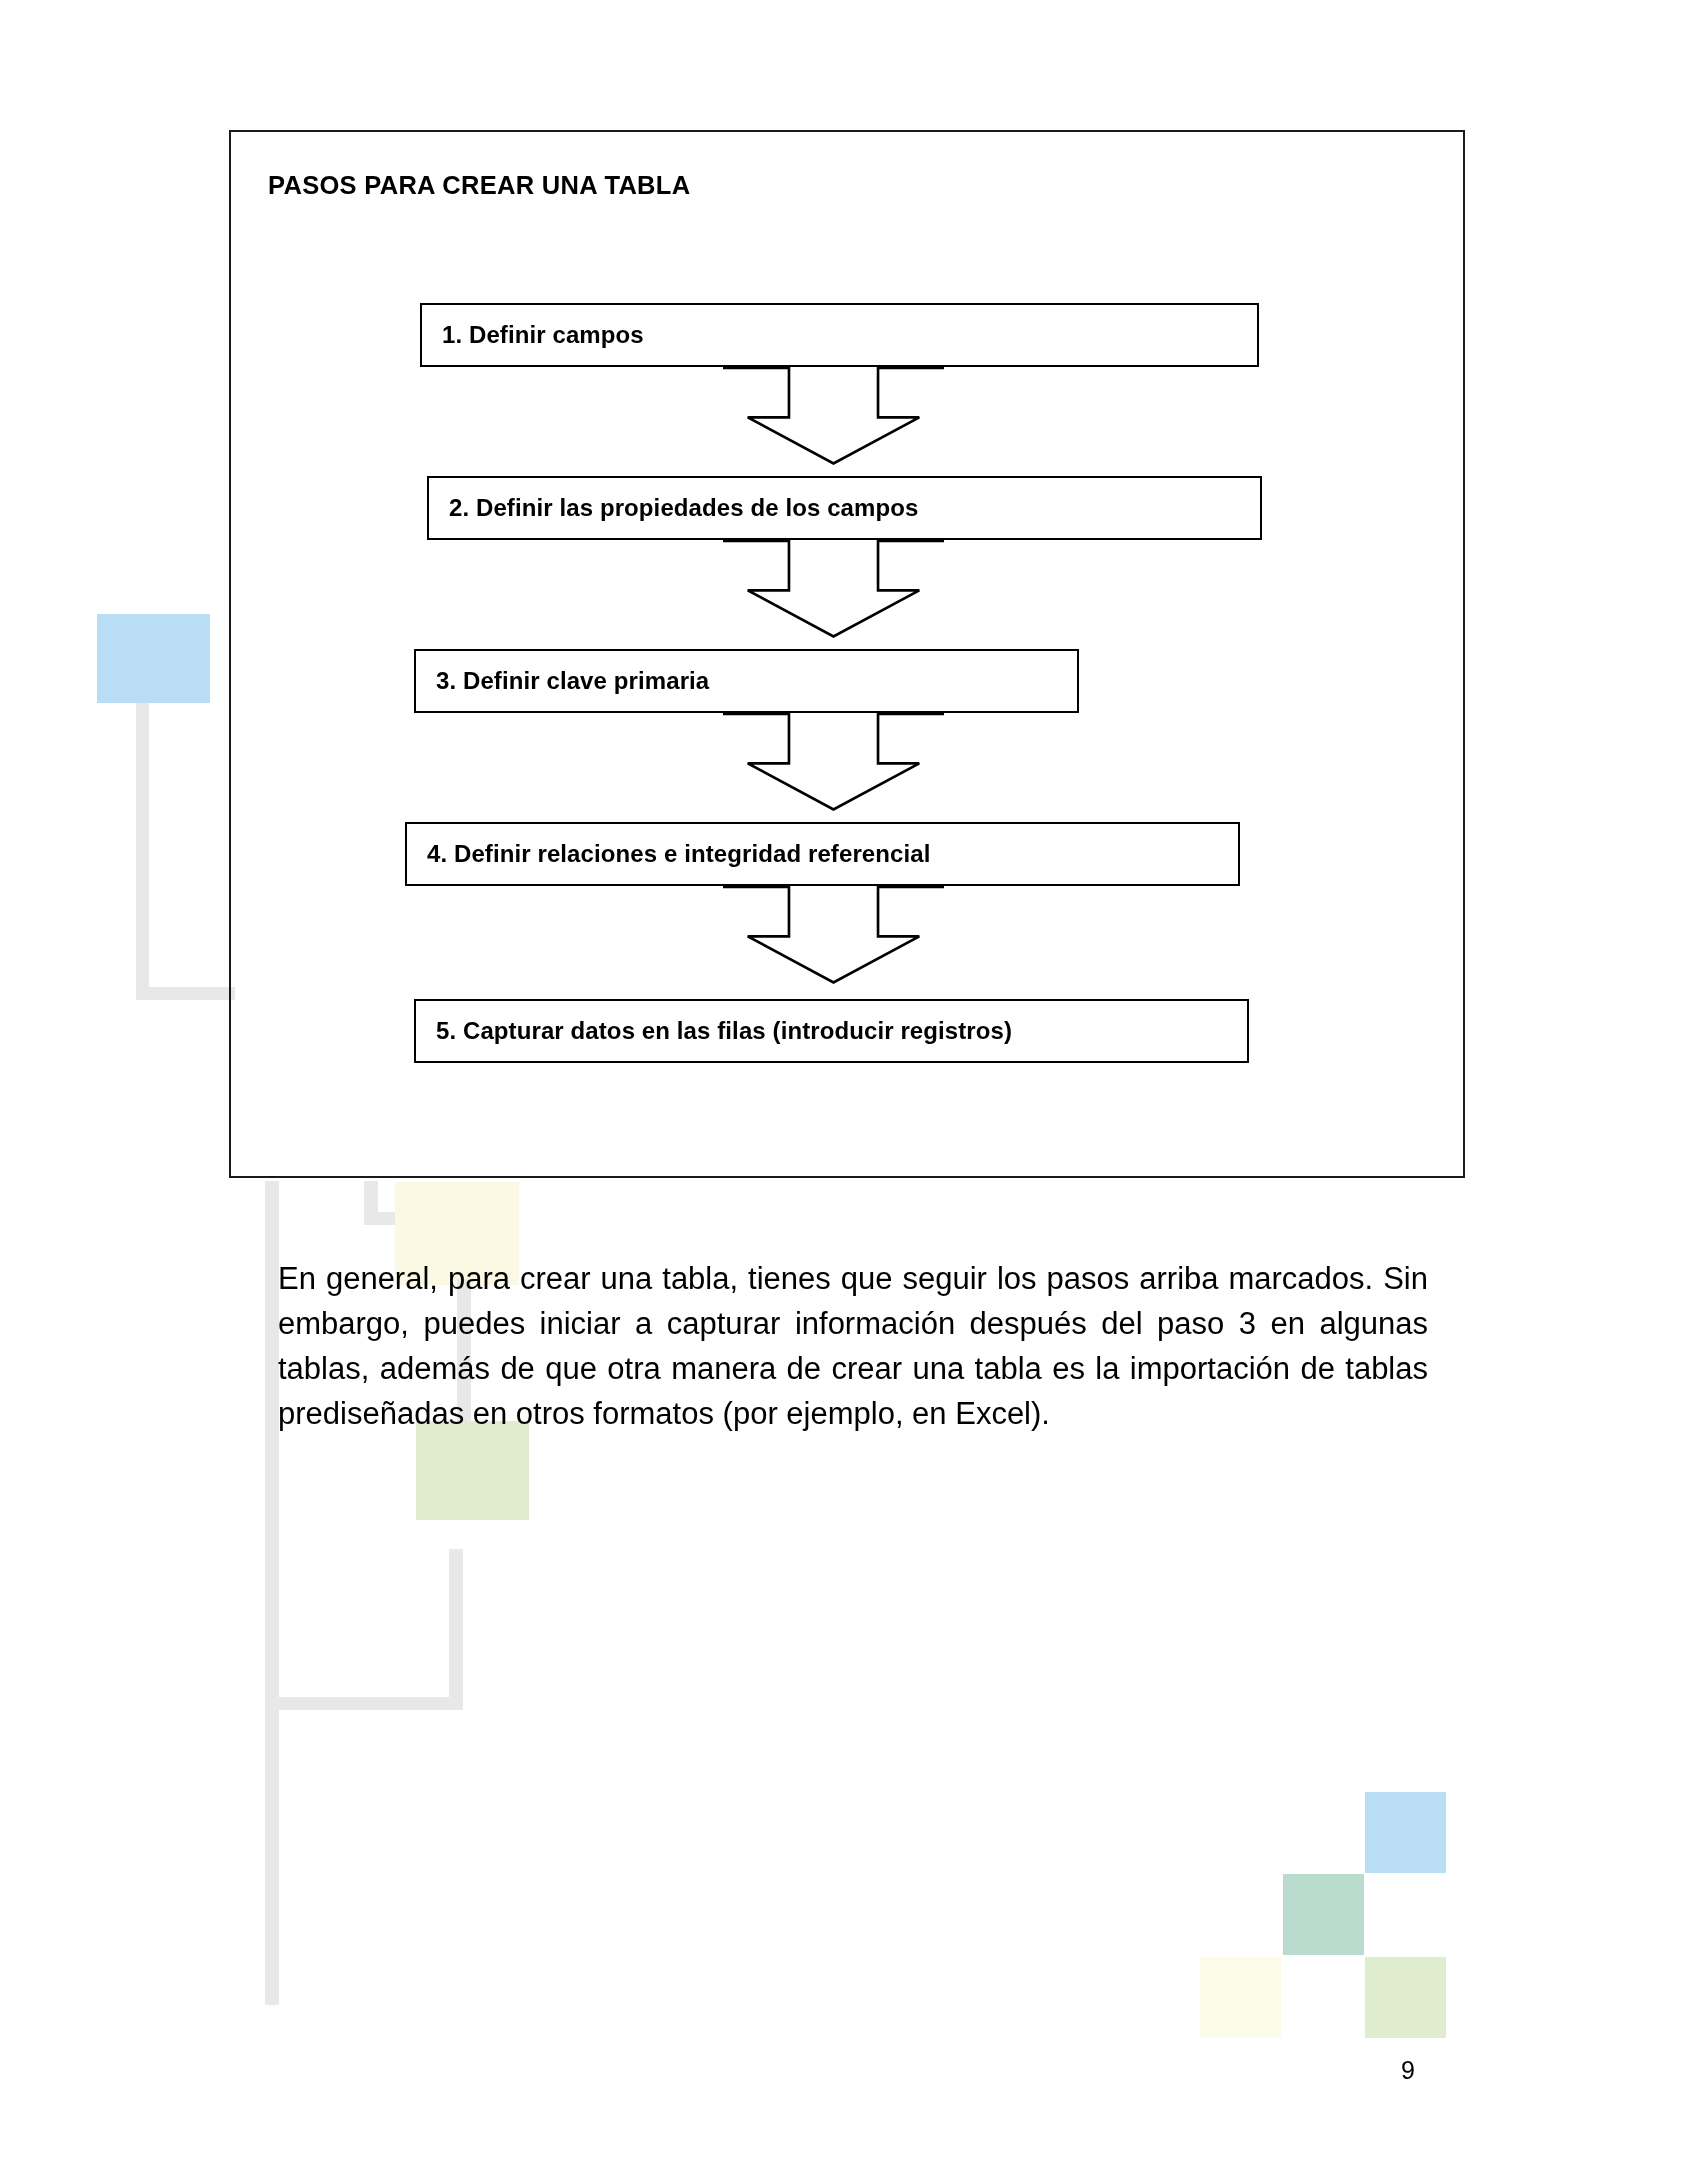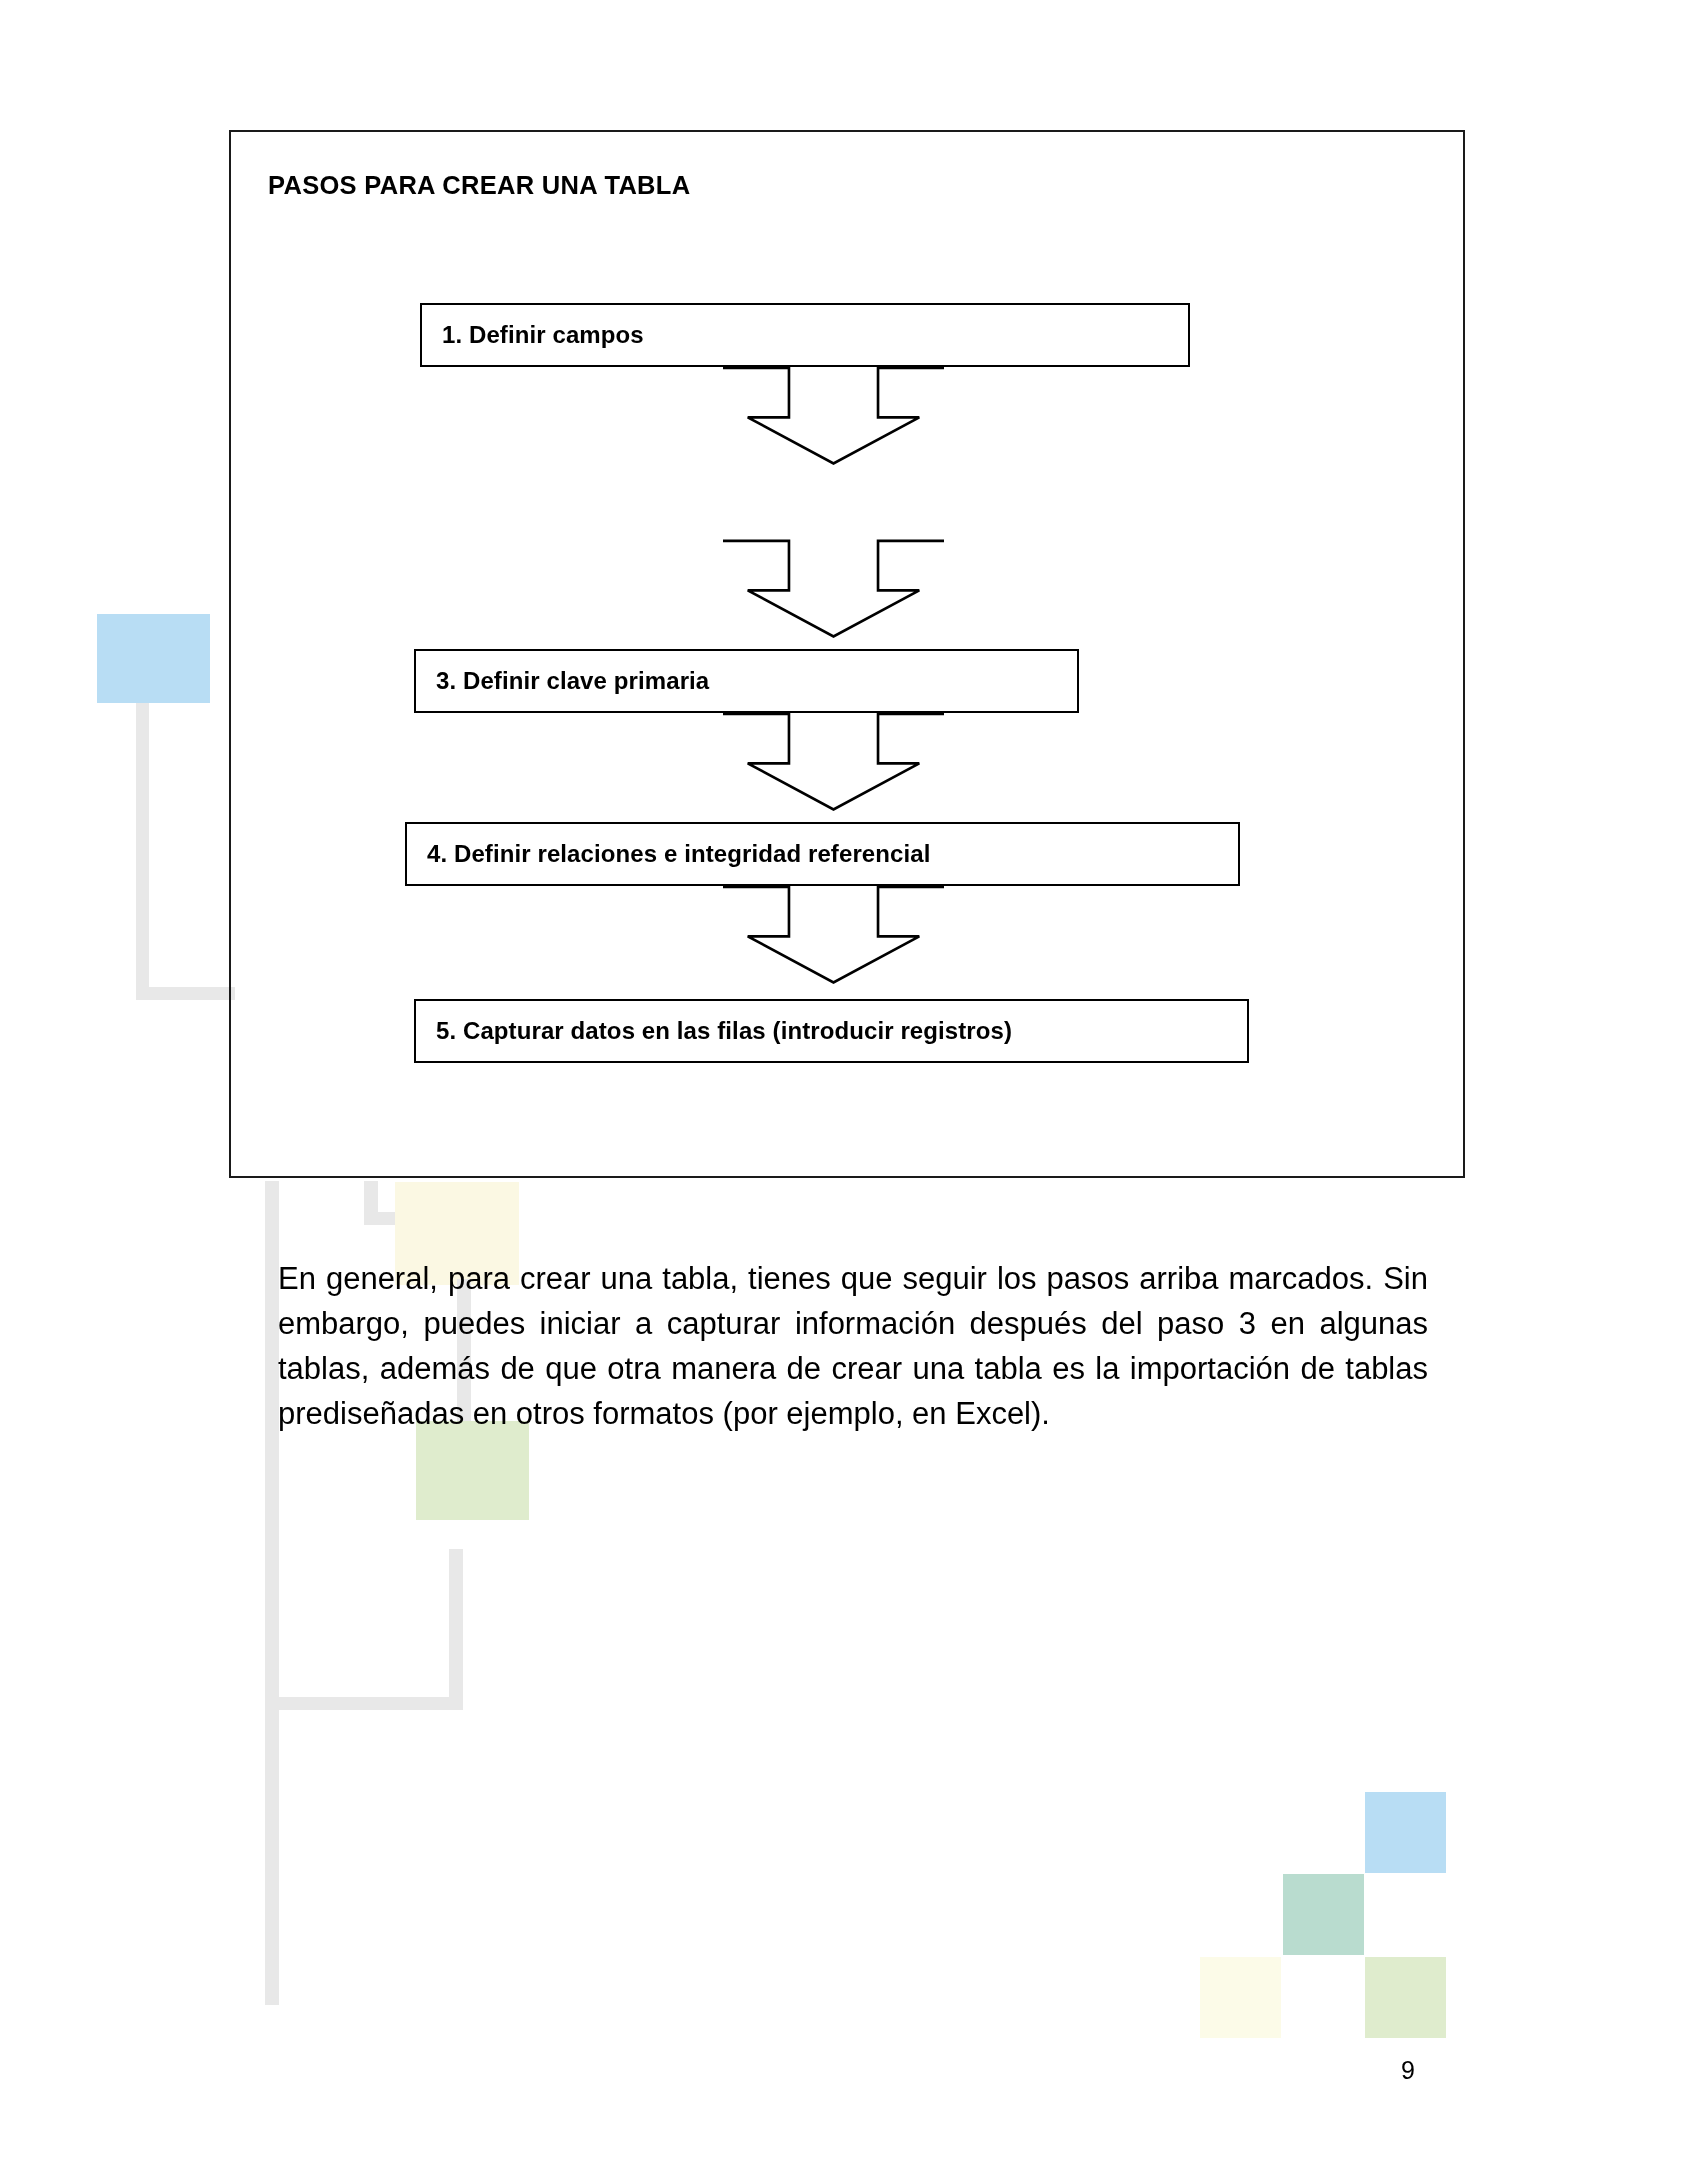--- a/index.html
+++ b/index.html
@@ -156,24 +156,27 @@
       <path d="M 0 2 L 80 2 L 80 62 L 30 62 L 134 118 L 238 62 L 188 62 L 188 2 L 268 2" fill="#ffffff" stroke="#000000" stroke-width="3.2" stroke-linejoin="miter" stroke-linecap="butt"></path>
     </svg>
   </div>
 
   <div class="arrow-wrap" style="left:723px; top:885px; width:221px; height:101px;">
     <svg width="221" height="101" viewBox="0 0 268 122">
       <path d="M 0 2 L 80 2 L 80 62 L 30 62 L 134 118 L 238 62 L 188 62 L 188 2 L 268 2" fill="#ffffff" stroke="#000000" stroke-width="3.2" stroke-linejoin="miter" stroke-linecap="butt"></path>
     </svg>
   </div>
 
-  <div class="step-box" style="left:420px; top:303px; width:770px; height:64px;text-align:center;">
+  <div class="step-box" style="left:420px; top:303px; width:839px; height:64px;text-align:center;">
     <span class="step-label">1. Definir campos</span>
   </div>
 
+  <div class="step-box" style="left:427px; top:476px; width:835px; height:64px;">
+    <span class="step-label">2. Definir las propiedades de los campos</span>
+  </div>
 
   <div class="step-box" style="left:414px; top:649px; width:665px; height:64px;">
     <span class="step-label">3. Definir clave primaria</span>
   </div>
 
   <div class="step-box" style="left:405px; top:822px; width:835px; height:64px;">
     <span class="step-label">4. Definir relaciones e integridad referencial</span>
   </div>
 
   <div class="step-box" style="left:414px; top:999px; width:835px; height:64px;">

